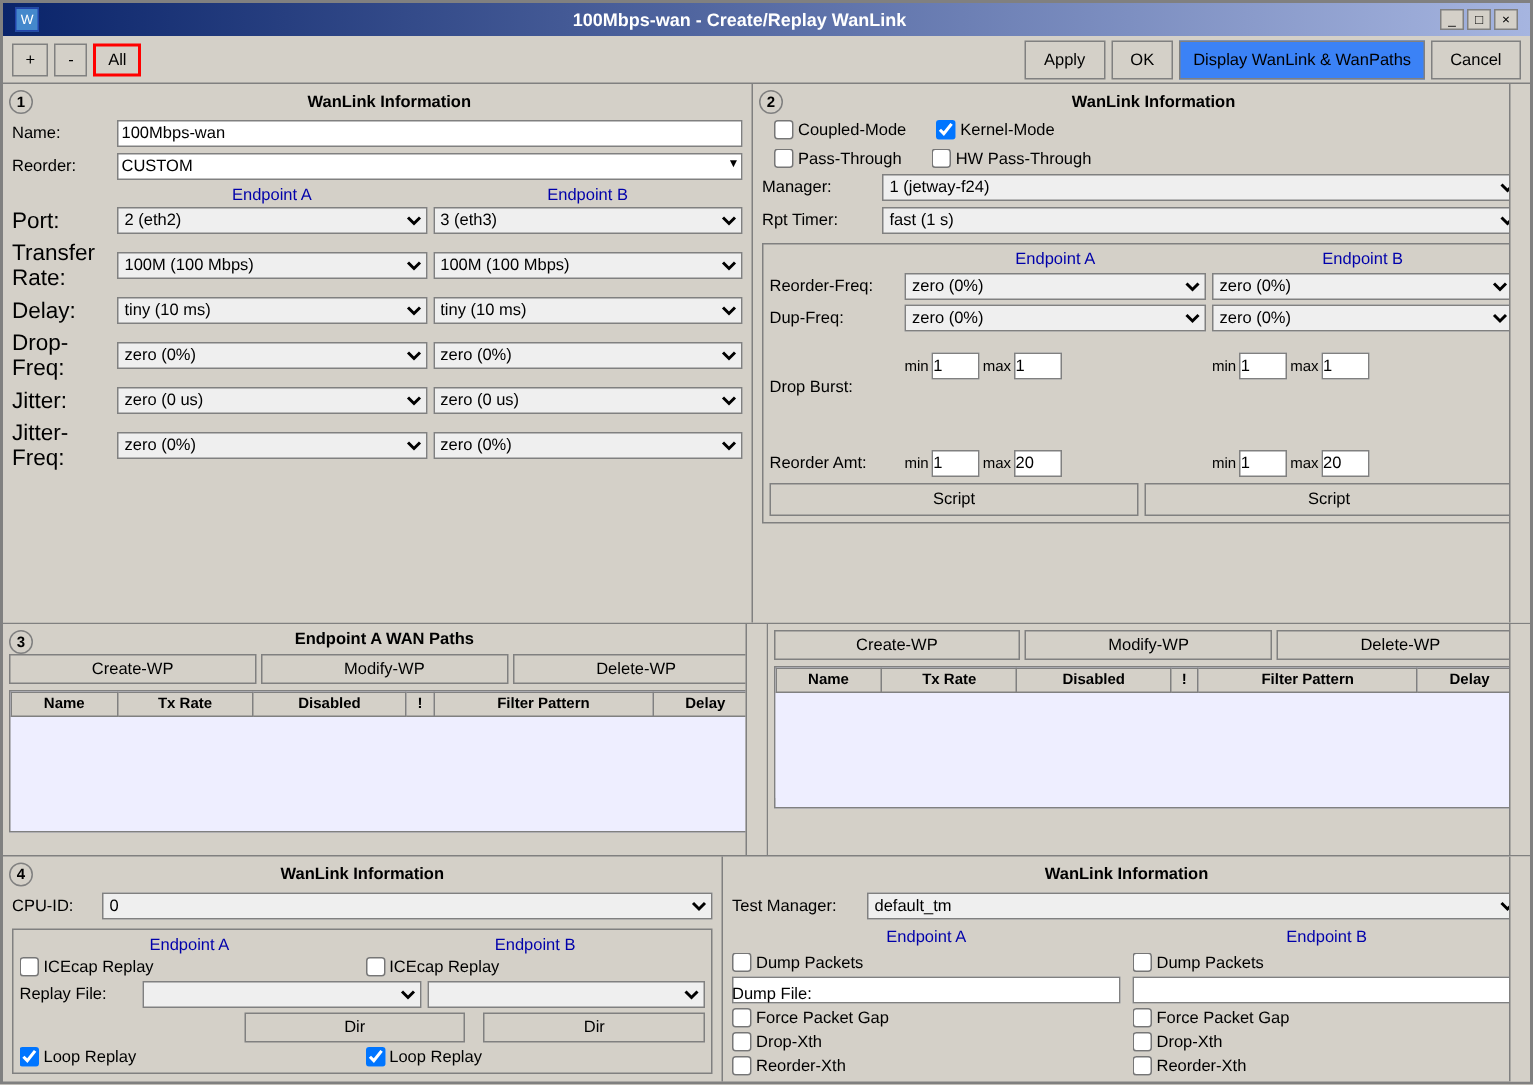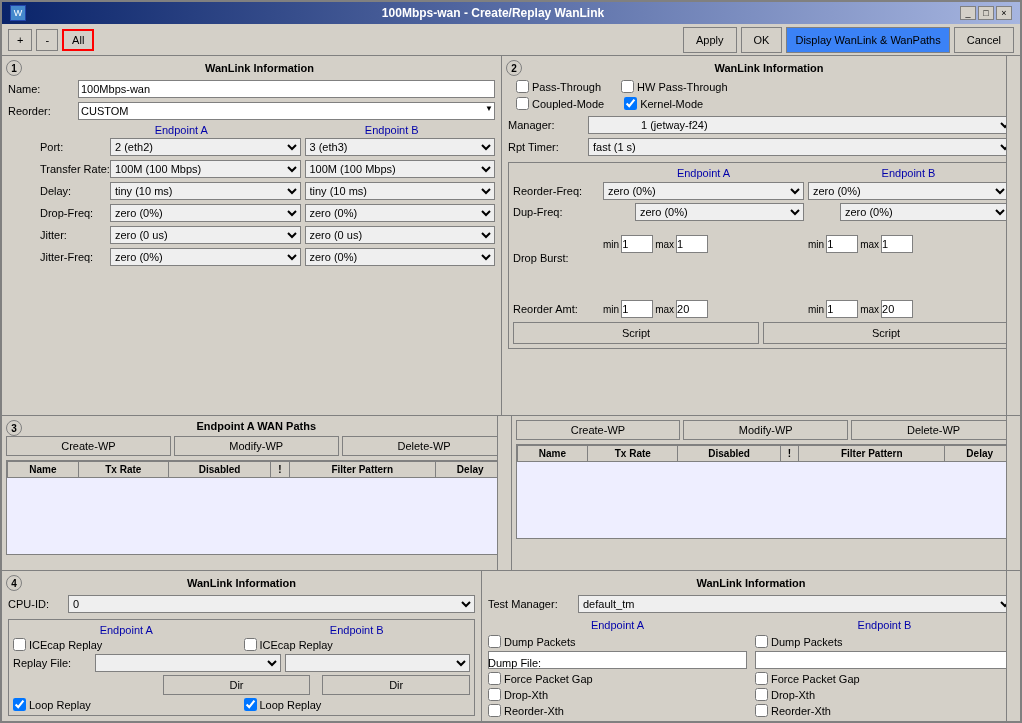--- a/index.html
+++ b/index.html
@@ -23,21 +23,21 @@
     .panel-2 { flex: 1; background: #d4d0c8; padding: 6px; }
     .section-num { position: absolute; top: 4px; left: 4px; width: 16px; height: 16px; border: 1px solid #808080; border-radius: 50%; display: flex; align-items: center; justify-content: center; font-size: 10px; font-weight: bold; background: #d4d0c8; }
     .panel-header { font-weight: bold; text-align: center; margin-bottom: 6px; padding-left: 16px; }
     .form-row { display: flex; align-items: center; margin-bottom: 4px; }
     .form-label { width: 70px; font-size: 11px; }
     .form-input { flex: 1; height: 18px; border: 1px solid #808080; background: white; padding: 0 2px; }
     .form-select { flex: 1; height: 18px; border: 1px solid #808080; background: white; padding: 0 2px; appearance: none; -webkit-appearance: none; cursor: pointer; }
     .select-wrapper { flex: 1; position: relative; }
     .select-wrapper::after { content: '▼'; position: absolute; right: 2px; top: 2px; font-size: 8px; pointer-events: none; }
     .endpoint-row { display: flex; align-items: center; margin-bottom: 4px; }
-    .endpoint-label { width: 70px; font-size: 11px; margin-left: 32px; }
+    .endpoint-label { width: 70px; font-size: 15px; }
     select { font-size: 11px; }
     input[type="text"] { font-size: 11px; }
     .w-full { width: 100%; }
   </style>
 </head>
 <body>
 
 <div class="window">
 
   <div class="title-bar">
@@ -171,46 +171,46 @@
               <option>zero  (0%)</option>
             </select>
           </div>
         </div>
       </div>
 
       <div class="panel-2" style="position:relative;">
         <div class="section-num">2</div>
         <div class="panel-header">WanLink Information</div>
 
+        <div style="display:flex;gap:20px;margin-bottom:6px;margin-left:8px;">
+          <div style="display:flex;align-items:center;gap:3px;">
+            <input type="checkbox" style="">
+            <span>Coupled-Mode</span>
+          </div>
+          <div style="display:flex;align-items:center;gap:3px;">
+            <input type="checkbox" checked="" style="">
+            <span>Kernel-Mode</span>
+          </div>
+        </div>
+
         <div style="display:flex;gap:20px;margin-bottom:4px;margin-left:8px;">
           <div style="display:flex;align-items:center;gap:3px;">
             <input type="checkbox" style="">
             <span>Pass-Through</span>
           </div>
           <div style="display:flex;align-items:center;gap:3px;">
             <input type="checkbox" style="">
             <span>HW Pass-Through</span>
           </div>
         </div>
 
-        <div style="display:flex;gap:20px;margin-bottom:6px;margin-left:8px;">
-          <div style="display:flex;align-items:center;gap:3px;">
-            <input type="checkbox" style="">
-            <span>Coupled-Mode</span>
-          </div>
-          <div style="display:flex;align-items:center;gap:3px;">
-            <input type="checkbox" checked="" style="">
-            <span>Kernel-Mode</span>
-          </div>
-        </div>
-
         <div style="display:flex;align-items:center;margin-bottom:4px;">
           <div style="width:80px;">Manager:</div>
           <div style="flex:1;position:relative;">
-            <select style="width:100%;height:18px;border:1px solid #808080;font-size:11px;padding-left:48px;">
+            <select style="width:100%;height:18px;border:1px solid #808080;font-size:11px;">
               <option>1 (jetway-f24)</option>
             </select>
           </div>
         </div>
 
         <div style="display:flex;align-items:center;margin-bottom:6px;">
           <div style="width:80px;">Rpt Timer:</div>
           <div style="flex:1;position:relative;">
             <select style="width:100%;height:18px;border:1px solid #808080;font-size:11px;">
               <option>fast   (1 s)</option>
@@ -232,21 +232,21 @@
                 <option>zero (0%)</option>
               </select>
             </div>
             <div style="flex:1;position:relative;margin-left:2px;">
               <select style="width:100%;height:18px;border:1px solid #808080;font-size:11px;">
                 <option>zero (0%)</option>
               </select>
             </div>
           </div>
 
-          <div style="display:flex;align-items:center;margin-bottom:3px;gap:32px;">
+          <div style="display:flex;align-items:center;margin-bottom:3px;">
             <div style="width:90px;font-size:11px;">Dup-Freq:</div>
             <div style="flex:1;position:relative;margin-right:2px;">
               <select style="width:100%;height:18px;border:1px solid #808080;font-size:11px;">
                 <option>zero (0%)</option>
               </select>
             </div>
             <div style="flex:1;position:relative;margin-left:2px;">
               <select style="width:100%;height:18px;border:1px solid #808080;font-size:11px;">
                 <option>zero (0%)</option>
               </select>

